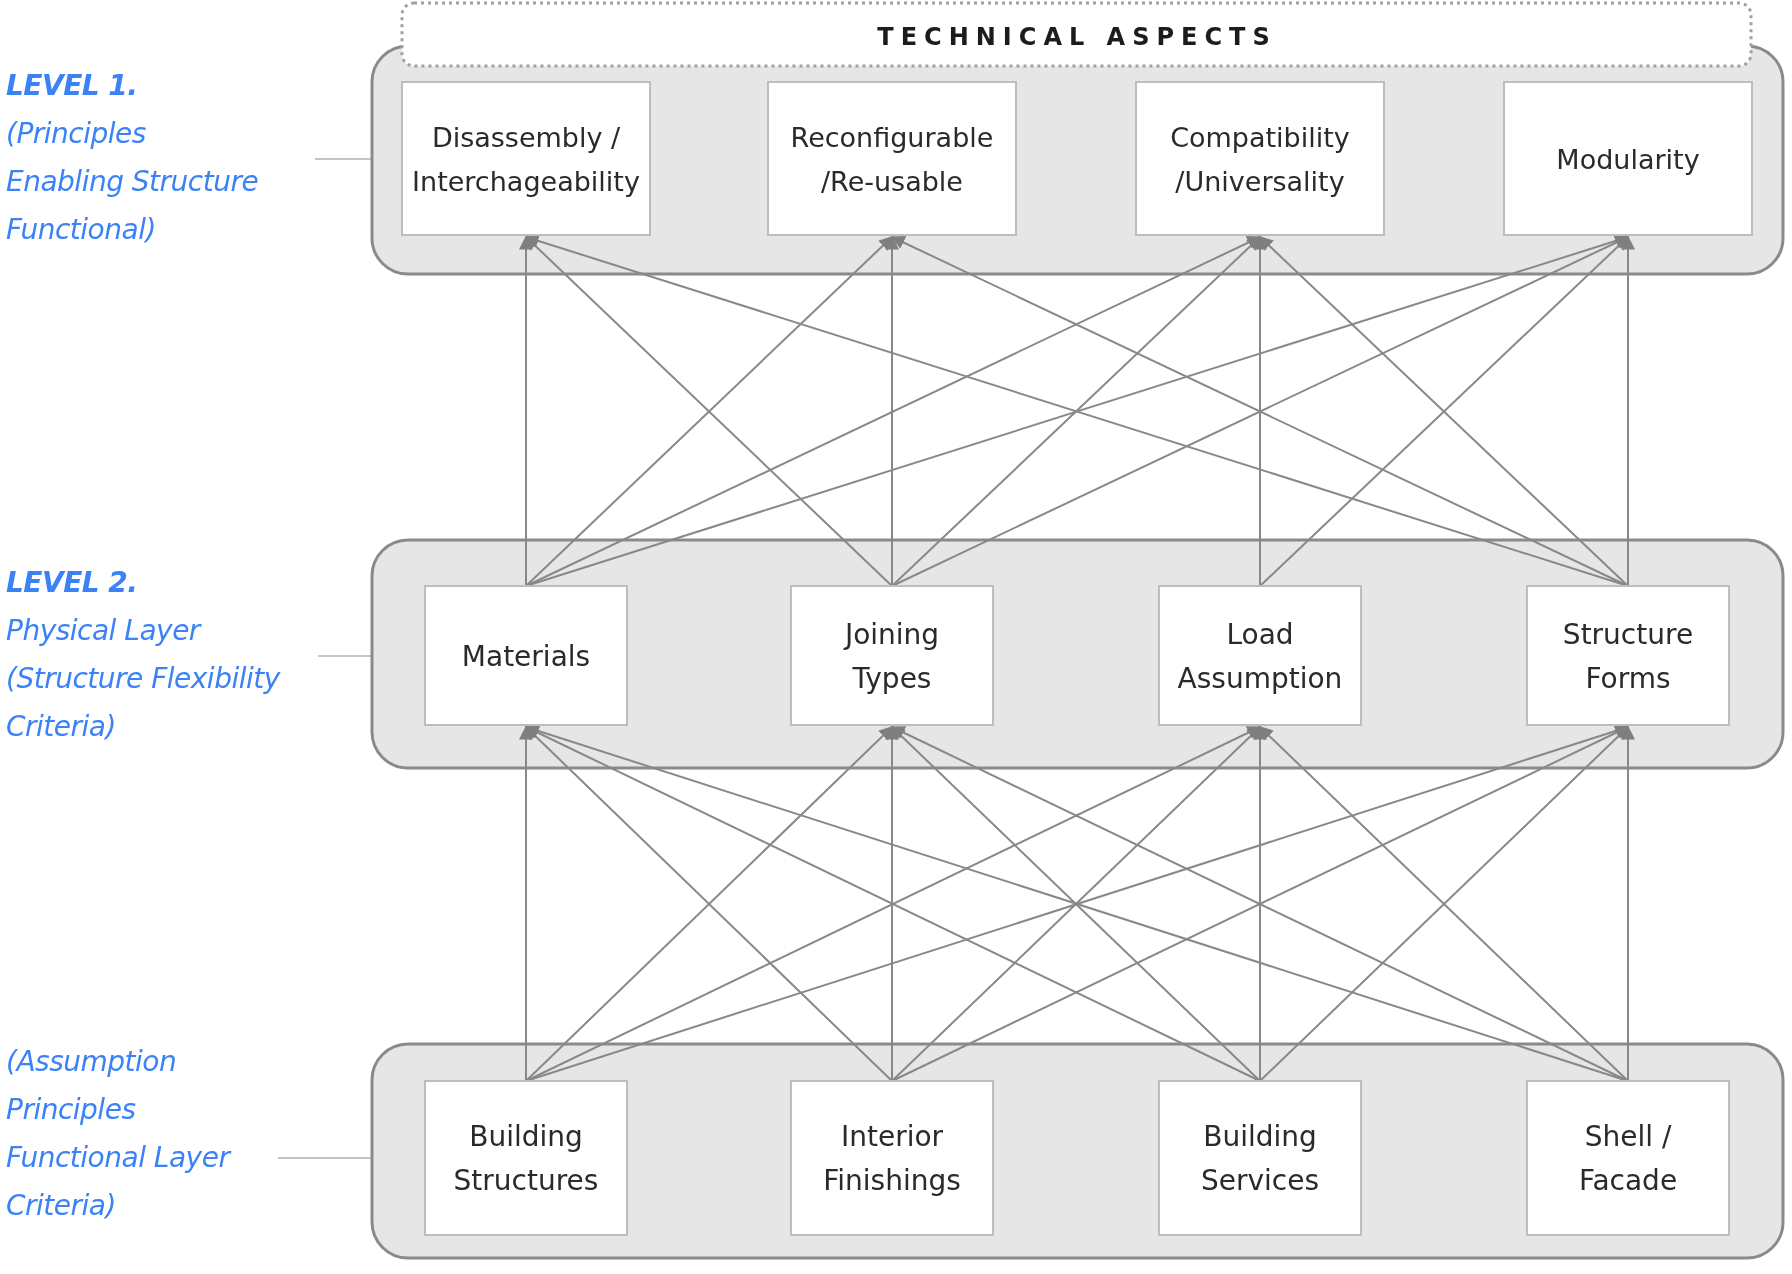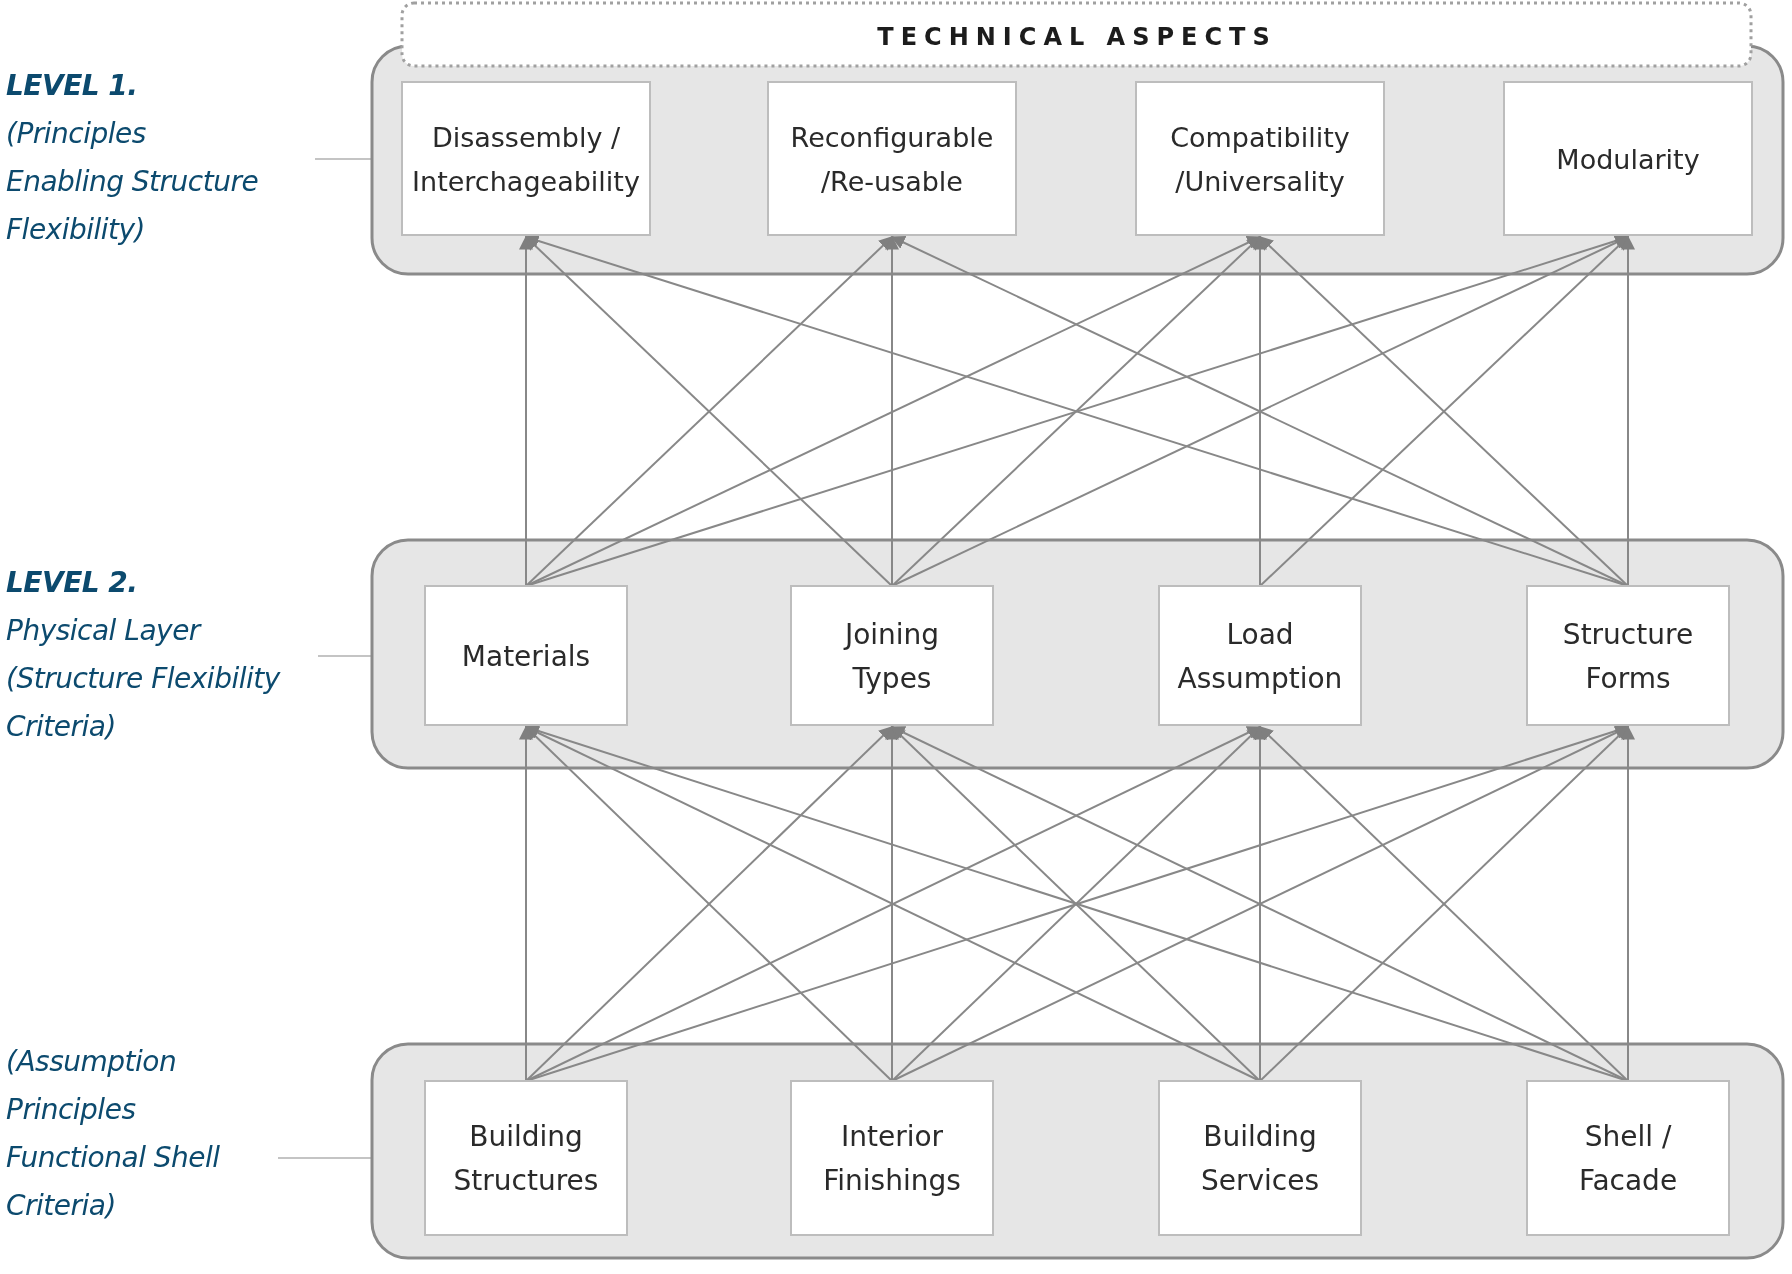--- a/index.html
+++ b/index.html
@@ -1,20 +1,20 @@
 <!DOCTYPE html>
 <html><head>
 <meta charset="utf-8">
 <style>
   html, body { margin: 0; padding: 0; background: #ffffff; }
   body { width: 1792px; height: 1274px; position: relative; overflow: hidden;
          font-family: "DejaVu Sans", sans-serif; color: #222; }
   #diagram { position: absolute; left: 0; top: 0; }
   .level-label { position: absolute; left: 6px; font-family: "DejaVu Sans", sans-serif;
-                 font-style: italic; font-size: 28px; line-height: 48px; color: #0c4a6e;
+                 font-style: italic; font-size: 28px; line-height: 48px; color: #3b82f6;
                  letter-spacing: -0.5px; }
   .level-label .lvl-title { font-weight: bold; display: block; }
   .level-label .lvl-line { display: block; }
   .node-text { font-family: "DejaVu Sans", sans-serif; font-size: 28px; fill: #2a2a2a; }
   .title-text { font-family: "DejaVu Sans", sans-serif; font-size: 24px; font-weight: bold;
                 fill: #1c1c1c; letter-spacing: 7px; }
 </style>
 </head>
 <body>
 
@@ -127,28 +127,28 @@
         <text class="node-text" x="1628" y="1146" text-anchor="middle">Shell /</text>
         <text class="node-text" x="1628" y="1190" text-anchor="middle">Facade</text>
       </g>
     </g>
 </svg>
 
 <div class="level-label" style="top:62px;">
   <span class="lvl-title">LEVEL 1.</span>
   <span class="lvl-line">(Principles</span>
   <span class="lvl-line">Enabling Structure</span>
-  <span class="lvl-line">Flexibility)</span>
+  <span class="lvl-line">Functional)</span>
 </div>
 
 <div class="level-label" style="top:559px;font-style:italic;">
   <span class="lvl-title">LEVEL 2.</span>
   <span class="lvl-line">Physical Layer</span>
   <span class="lvl-line">(Structure Flexibility</span>
   <span class="lvl-line">Criteria)</span>
 </div>
 
 <div class="level-label" style="top:1038px;">
   <span class="lvl-line">(Assumption</span>
   <span class="lvl-line">Principles</span>
-  <span class="lvl-line">Functional Shell</span>
+  <span class="lvl-line">Functional Layer</span>
   <span class="lvl-line">Criteria)</span>
 </div>
 
 </body></html>

